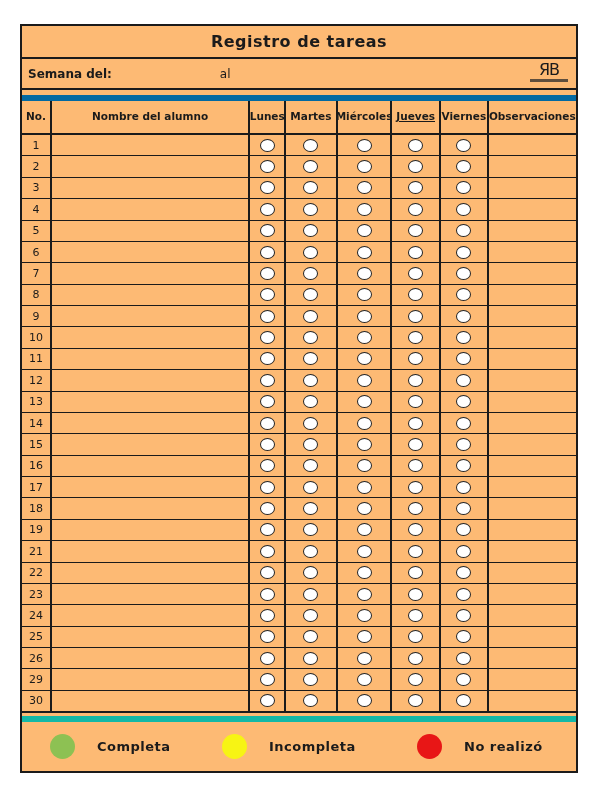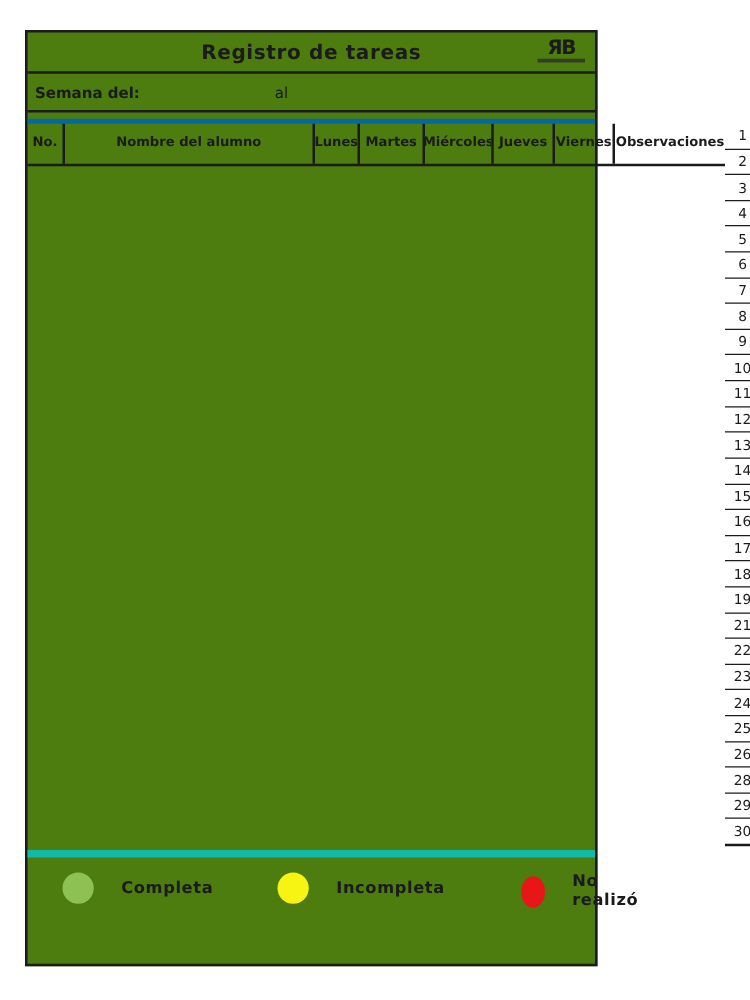--- a/index.html
+++ b/index.html
@@ -1,44 +1,44 @@
 <!DOCTYPE html>
 <html><head>
 <meta charset="utf-8">
 <style>
   * { margin:0; padding:0; box-sizing:border-box; }
   html,body { width:600px; height:800px; background:#ffffff; font-family:"DejaVu Sans", sans-serif; color:#1b1b1b; }
   .frame {
-    position:absolute; left:20px; top:24px; width:458px; height:749px;
-    border:2.5px solid #1b1b1b; background:#4d7c0f; display:flex; flex-direction:column;
+    position:absolute; left:20px; top:24px; width:558px; height:749px;
+    border:2.5px solid #1b1b1b; background:#fdba74; display:flex; flex-direction:column;
   }
   
   .title-bar { height:33px; border-bottom:2px solid #1b1b1b; position:relative;
     display:flex; align-items:center; justify-content:center; }
   .doc-title { font-size:16px; font-weight:700; letter-spacing:0.5px; }
   .logo { position:absolute; right:8px; top:4px; text-align:center; line-height:1; }
-  .logo-text { font-size:16px; font-weight:700; letter-spacing:-1px; }
+  .logo-text { font-size:16px; font-weight:400; letter-spacing:-1px;margin-top:32px; }
   .logo-tagline { margin-top:1px; height:3px; width:38px; background:#2a2a2a; opacity:.75; }
   
   .week-row { height:31px; border-bottom:2px solid #1b1b1b; display:flex; align-items:center;
     font-size:12px; padding-left:6px; }
   .week-label { font-weight:600; }
   .week-start-field { width:108px; height:18px; }
   .week-sep { font-size:12px; }
   .week-end-field { width:120px; height:18px; }
   
-  .table { margin-top:5px; display:flex; flex-direction:row; border-top:4px solid #0369a1; }
+  .table { margin-top:5px; display:flex; flex-direction:column; border-top:6px solid #0369a1; }
   .thead { height:34px; border-bottom:2px solid #1b1b1b; display:flex; }
   .tbody { height:578px; display:flex; flex-direction:column; }
   .trow { flex:1 1 0; display:flex; border-bottom:1.5px solid #1b1b1b; }
   .trow:last-child { border-bottom-width:2px; }
   .cell { border-right:2px solid #1b1b1b; display:flex; align-items:center; justify-content:center; overflow:hidden; }
   .cell:last-child { border-right:none; }
   .w0{width:30px;} .w1{width:200px;} .w2{width:36px;} .w3{width:52px;}
-  .w4{width:55px;} .w5{width:49px;} .w6{width:48px;} .w7{width:88px;}
+  .w4{width:55px;} .w5{width:49px;text-decoration:underline;} .w6{width:48px;} .w7{width:88px;}
   .th { font-size:10.5px; font-weight:600; text-align:center; line-height:1.1; }
   .row-num { font-size:11px; }
   .mark-circle { width:15px; height:13px; border:1.4px solid #242424; border-radius:50%; background:#fff; }
   
   .legend { margin-top:3px; border-top:6px solid #14b8a6; flex:1 1 auto; position:relative; }
   .legend-item { position:absolute; top:12px; display:flex; align-items:center; }
   .legend-dot { width:25px; height:25px; border-radius:50%; }
   .legend-label { margin-left:22px; font-size:13px; font-weight:600; letter-spacing:0.5px; }
   .li-0 { left:28px; } .li-1 { left:200px; } .li-2 { left:395px; }
 </style>
@@ -568,40 +568,20 @@
           </div>
           <div class="cell w5">
             <span class="mark-circle"></span>
           </div>
           <div class="cell w6">
             <span class="mark-circle"></span>
           </div>
           <div class="cell w7"></div>
         </div>
         <div class="trow">
-          <div class="cell row-num w0">28</div>
-          <div class="cell w1"></div>
-          <div class="cell w2">
-            <span class="mark-circle"></span>
-          </div>
-          <div class="cell w3">
-            <span class="mark-circle"></span>
-          </div>
-          <div class="cell w4">
-            <span class="mark-circle"></span>
-          </div>
-          <div class="cell w5">
-            <span class="mark-circle"></span>
-          </div>
-          <div class="cell w6">
-            <span class="mark-circle"></span>
-          </div>
-          <div class="cell w7"></div>
-        </div>
-        <div class="trow">
           <div class="cell row-num w0">29</div>
           <div class="cell w1"></div>
           <div class="cell w2">
             <span class="mark-circle"></span>
           </div>
           <div class="cell w3">
             <span class="mark-circle"></span>
           </div>
           <div class="cell w4">
             <span class="mark-circle"></span>

